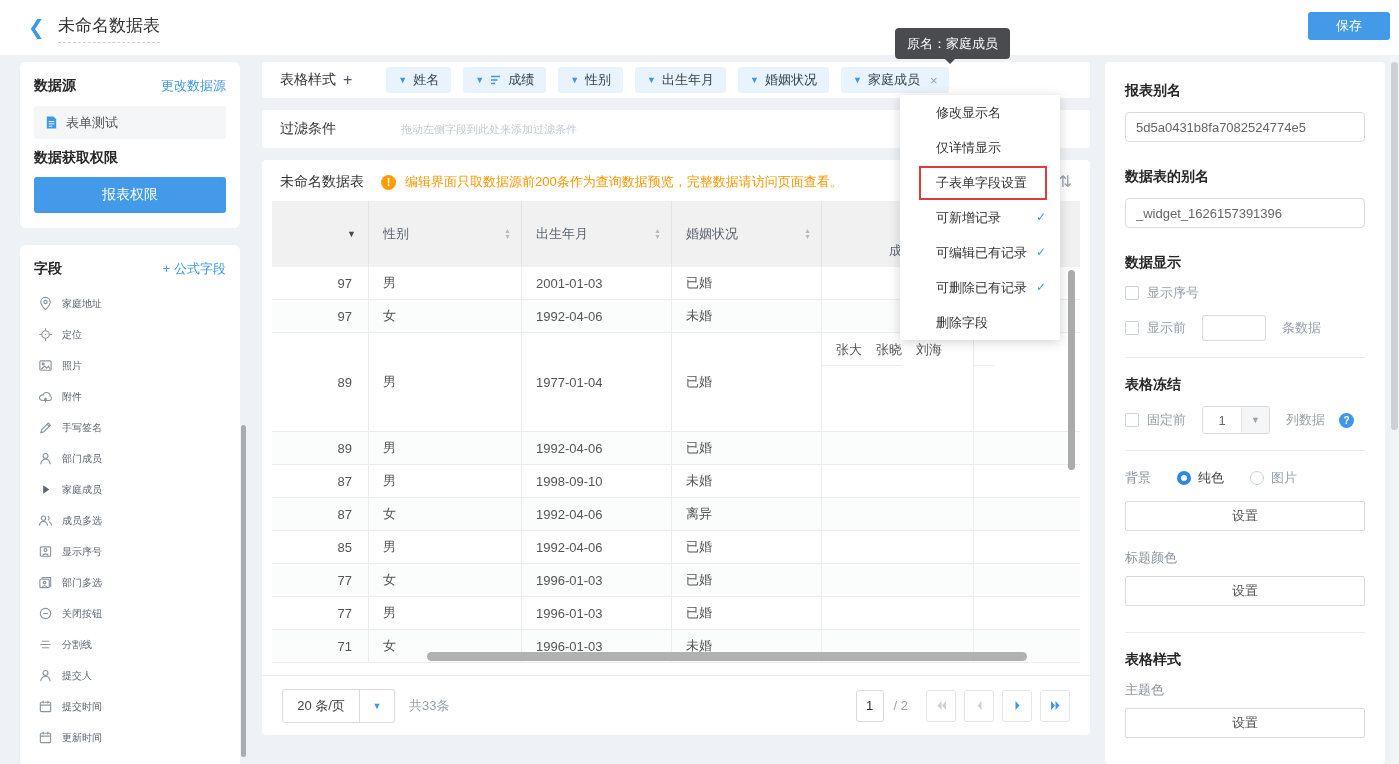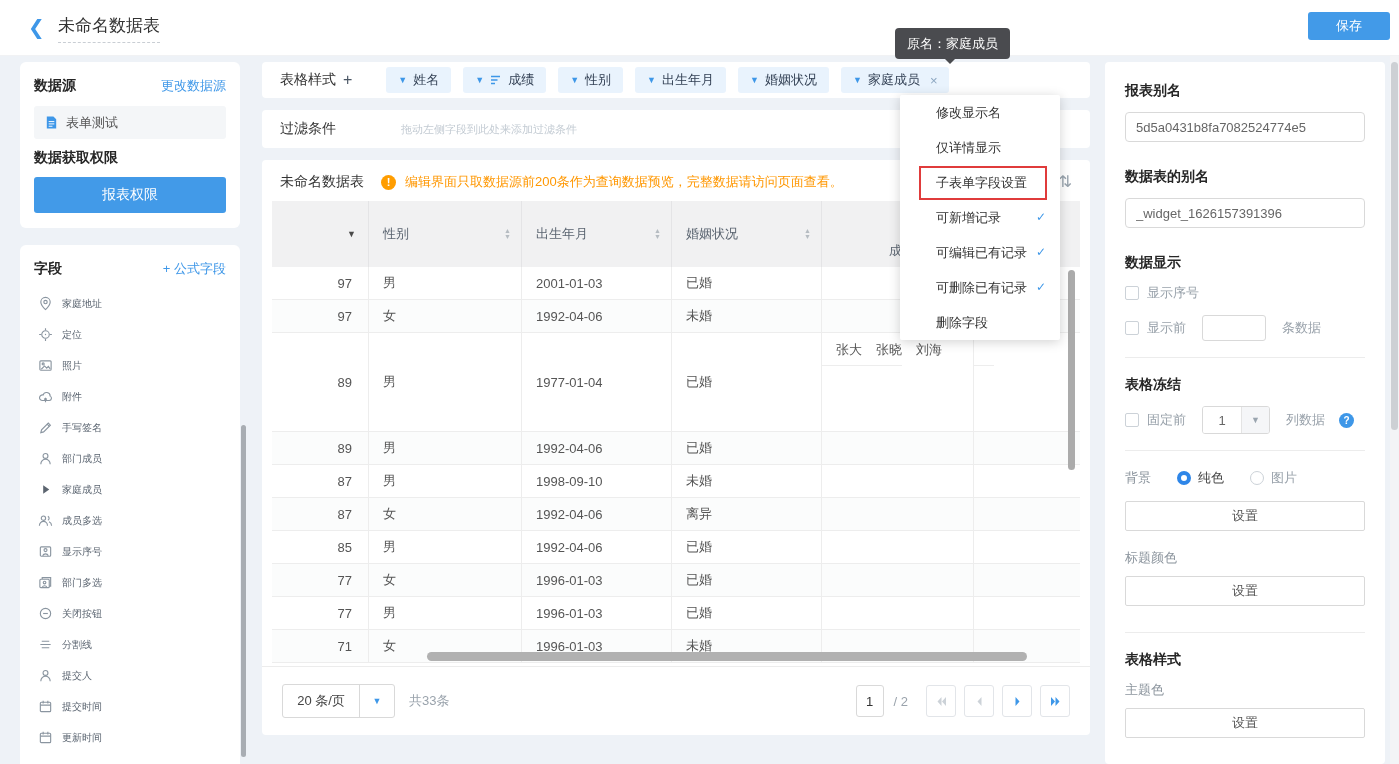--- a/index.html
+++ b/index.html
@@ -69,21 +69,21 @@
   .td { display:flex; align-items:center; border-right:1px solid #ededed; padding-left:14px; }
   .td.c1 { justify-content:flex-end; padding-right:16px; padding-left:0; }
   .mcol { flex-direction:row; align-items:stretch; padding:0; }
   .mcell { height:33px; line-height:33px; padding-left:14px; }
   .mcell.mb { border-bottom:1px solid #ededed; }
   .mcol.c6 .mcell { padding-left:10px; }
 
   .h-thumb { position:absolute; left:165px; top:492px; width:600px; height:9px; background:#b1b1b1; border-radius:5px; z-index:3; }
   .v-thumb { position:absolute; left:806px; top:110px; width:7px; height:200px; background:#ababab; border-radius:4px; z-index:3; }
 
-  .pagination { position:absolute; left:0; right:0; bottom:0; height:69px; border-top:1px solid #ececec; display:flex; align-items:center; padding:0 20px; }
+  .pagination { position:absolute; left:0; right:0; bottom:0; height:60px; border-top:1px solid #ececec; display:flex; align-items:center; padding:0 20px; }
   .psize { display:flex; height:34px; border:1px solid #d9d9d9; border-radius:3px; overflow:hidden; cursor:pointer; }
   .psize-val { width:76px; display:flex; align-items:center; justify-content:center; font-size:13px; color:#444; }
   .psize-caret { width:35px; border-left:1px solid #d9d9d9; display:flex; align-items:center; justify-content:center; color:#3e97e8; font-size:9px; }
   .ptotal { margin-left:14px; font-size:13px; color:#9aa3ac; }
   .pspace { flex:1; }
   .pcur { width:28px; height:32px; border:1px solid #d9d9d9; border-radius:3px; text-align:center; font-size:13px; color:#333; background:#fff; }
   .pof { margin:0 10px; font-size:13px; color:#9aa3ac; }
   .pbtn { width:30px; height:32px; margin-left:8px; border:1px solid #e2e5e9; border-radius:3px; background:#fff; display:flex; align-items:center; justify-content:center; cursor:pointer; }
 
   

